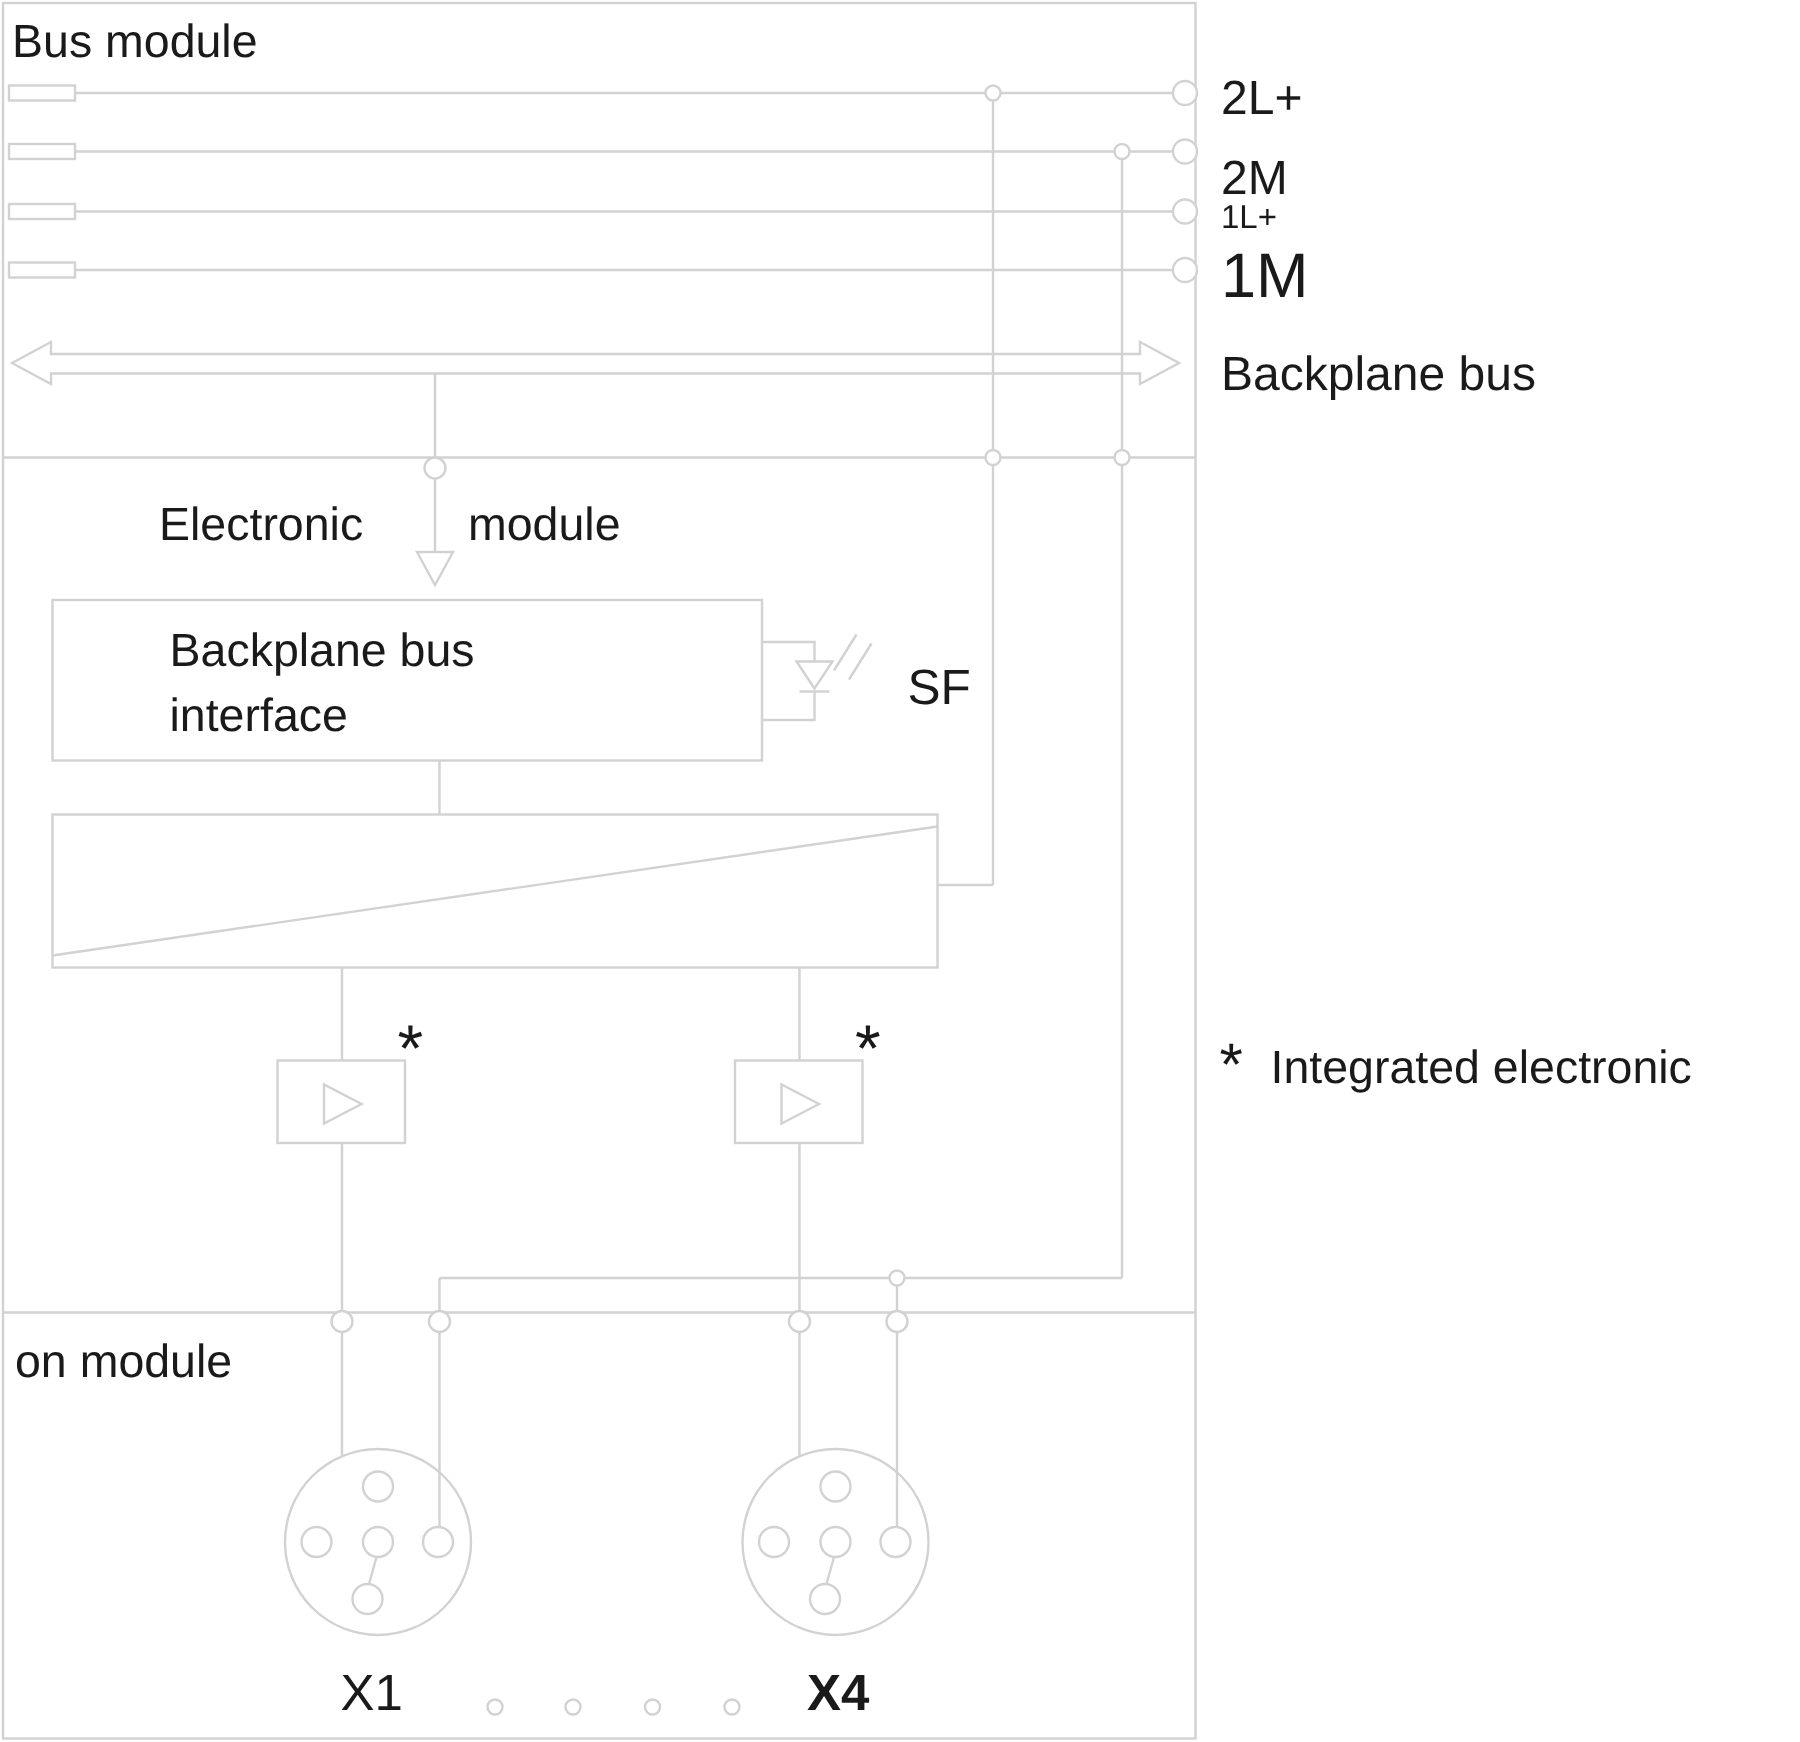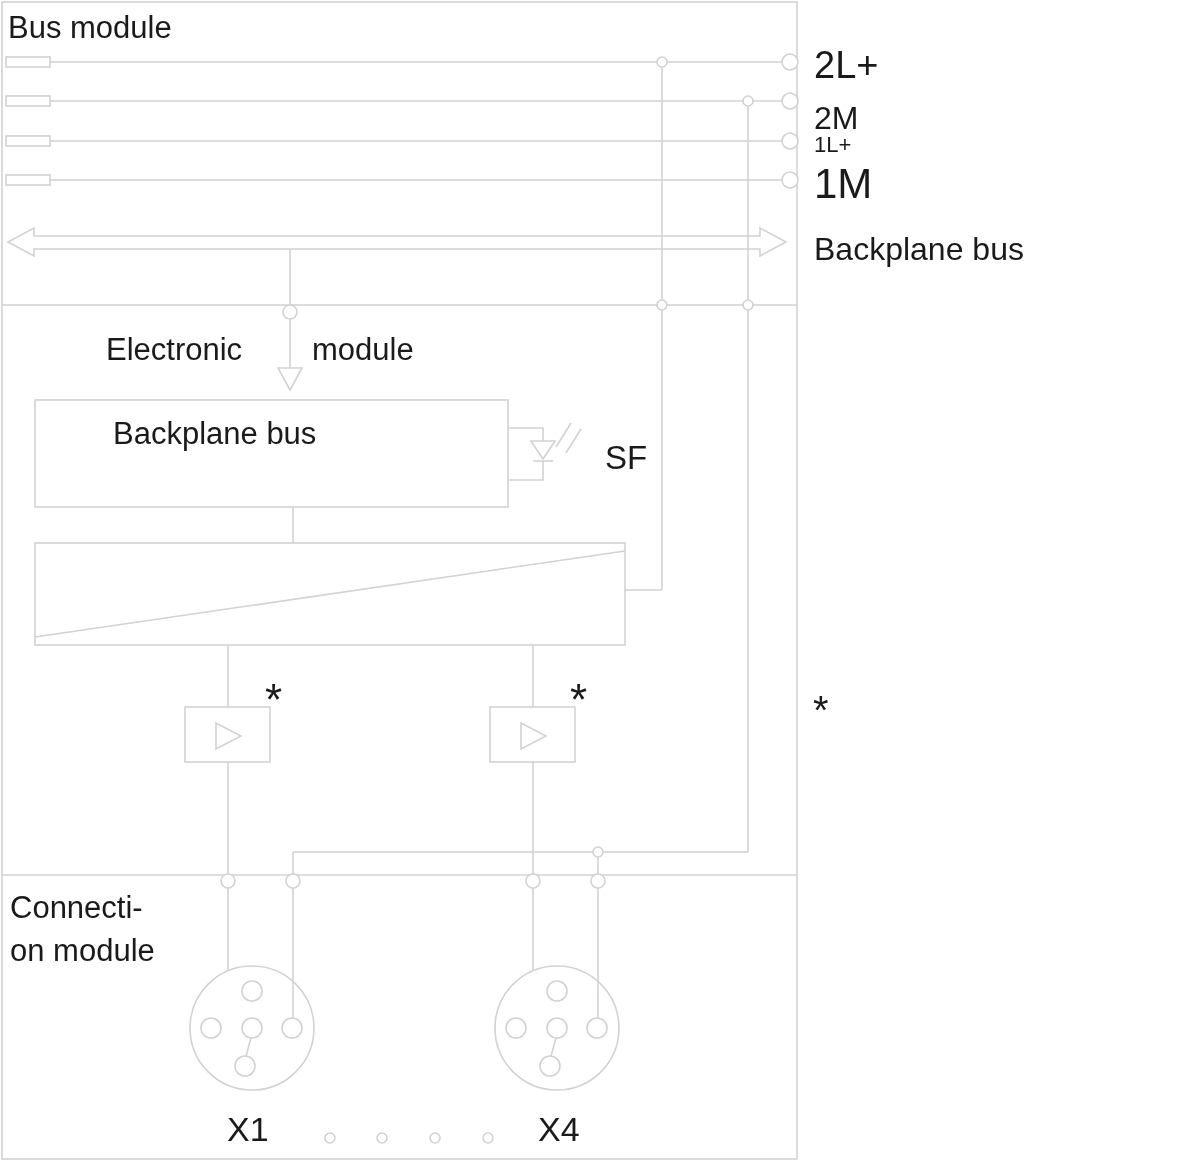--- a/index.html
+++ b/index.html
@@ -130,44 +130,45 @@
     <g>
       <circle cx="330" cy="1138" r="5" class="ln wf"></circle>
       <circle cx="382" cy="1138" r="5" class="ln wf"></circle>
       <circle cx="435" cy="1138" r="5" class="ln wf"></circle>
       <circle cx="488" cy="1138" r="5" class="ln wf"></circle>
     </g>
   </svg>
 
   <div class="label" style="left:8px; top:6px;">Bus module</div>
 
-  <div class="label" style="left:814px; top:44px; font-size:38px;">2L+</div>
+  <div class="label" style="left:814px; top:44px; font-size:32px;">2L+</div>
   <div class="label" style="left:814px; top:97px; font-size:32px;">2M</div>
   <div class="label" style="left:814px; top:123px; font-size:22px;">1L+</div>
   <div class="label" style="left:814px; top:162px; font-size:42px;">1M</div>
 
   <div class="label" style="left:814px; top:228px; font-size:32px;">Backplane bus</div>
 
   <div class="label" style="left:106px; top:328px;">Electronic</div>
   <div class="label" style="left:312px; top:328px;">module</div>
 
   <div class="label" style="left:113px; top:412px;">
     <div>Backplane bus</div>
+    <div>interface</div>
   </div>
 
   <div class="label" style="left:592px; top:436px; font-size:33px;margin-left:13px;">SF</div>
 
   <div class="label star" style="left:265px; top:678px;">*</div>
   <div class="label star" style="left:570px; top:678px;">*</div>
 
   <div class="label star" style="left:813px; top:688px; font-size:40px;">*</div>
   <div class="label" style="left:847px; top:689px; line-height:45px;">
+    <div>Integrated electronic</div>
   </div>
 
   <div class="label" style="left:10px; top:886px;">
-    <div>Connecti-</div>
     <div>on module</div>
   </div>
 
   <div class="label" style="left:227px; top:1108px; font-size:34px;">X1</div>
-  <div class="label" style="left:538px; top:1108px; font-size:34px;">X4</div>
+  <div class="label" style="left:538px; top:1108px; font-size:34px;font-weight:bold;">X4</div>
 
 </div>
 
 </body></html>

